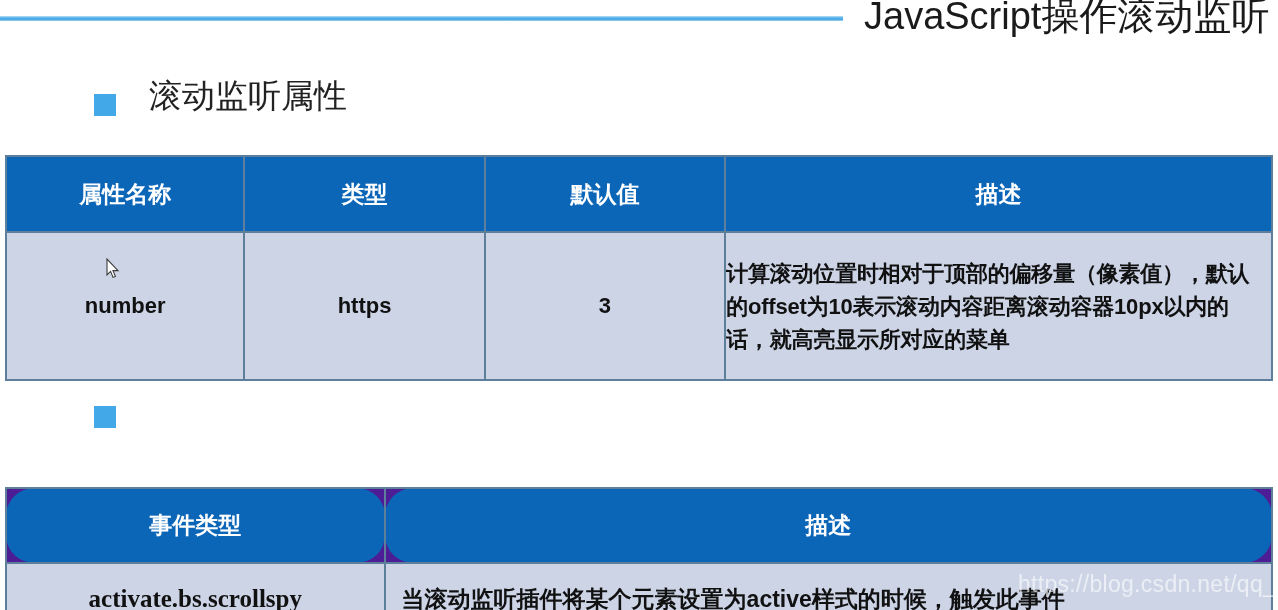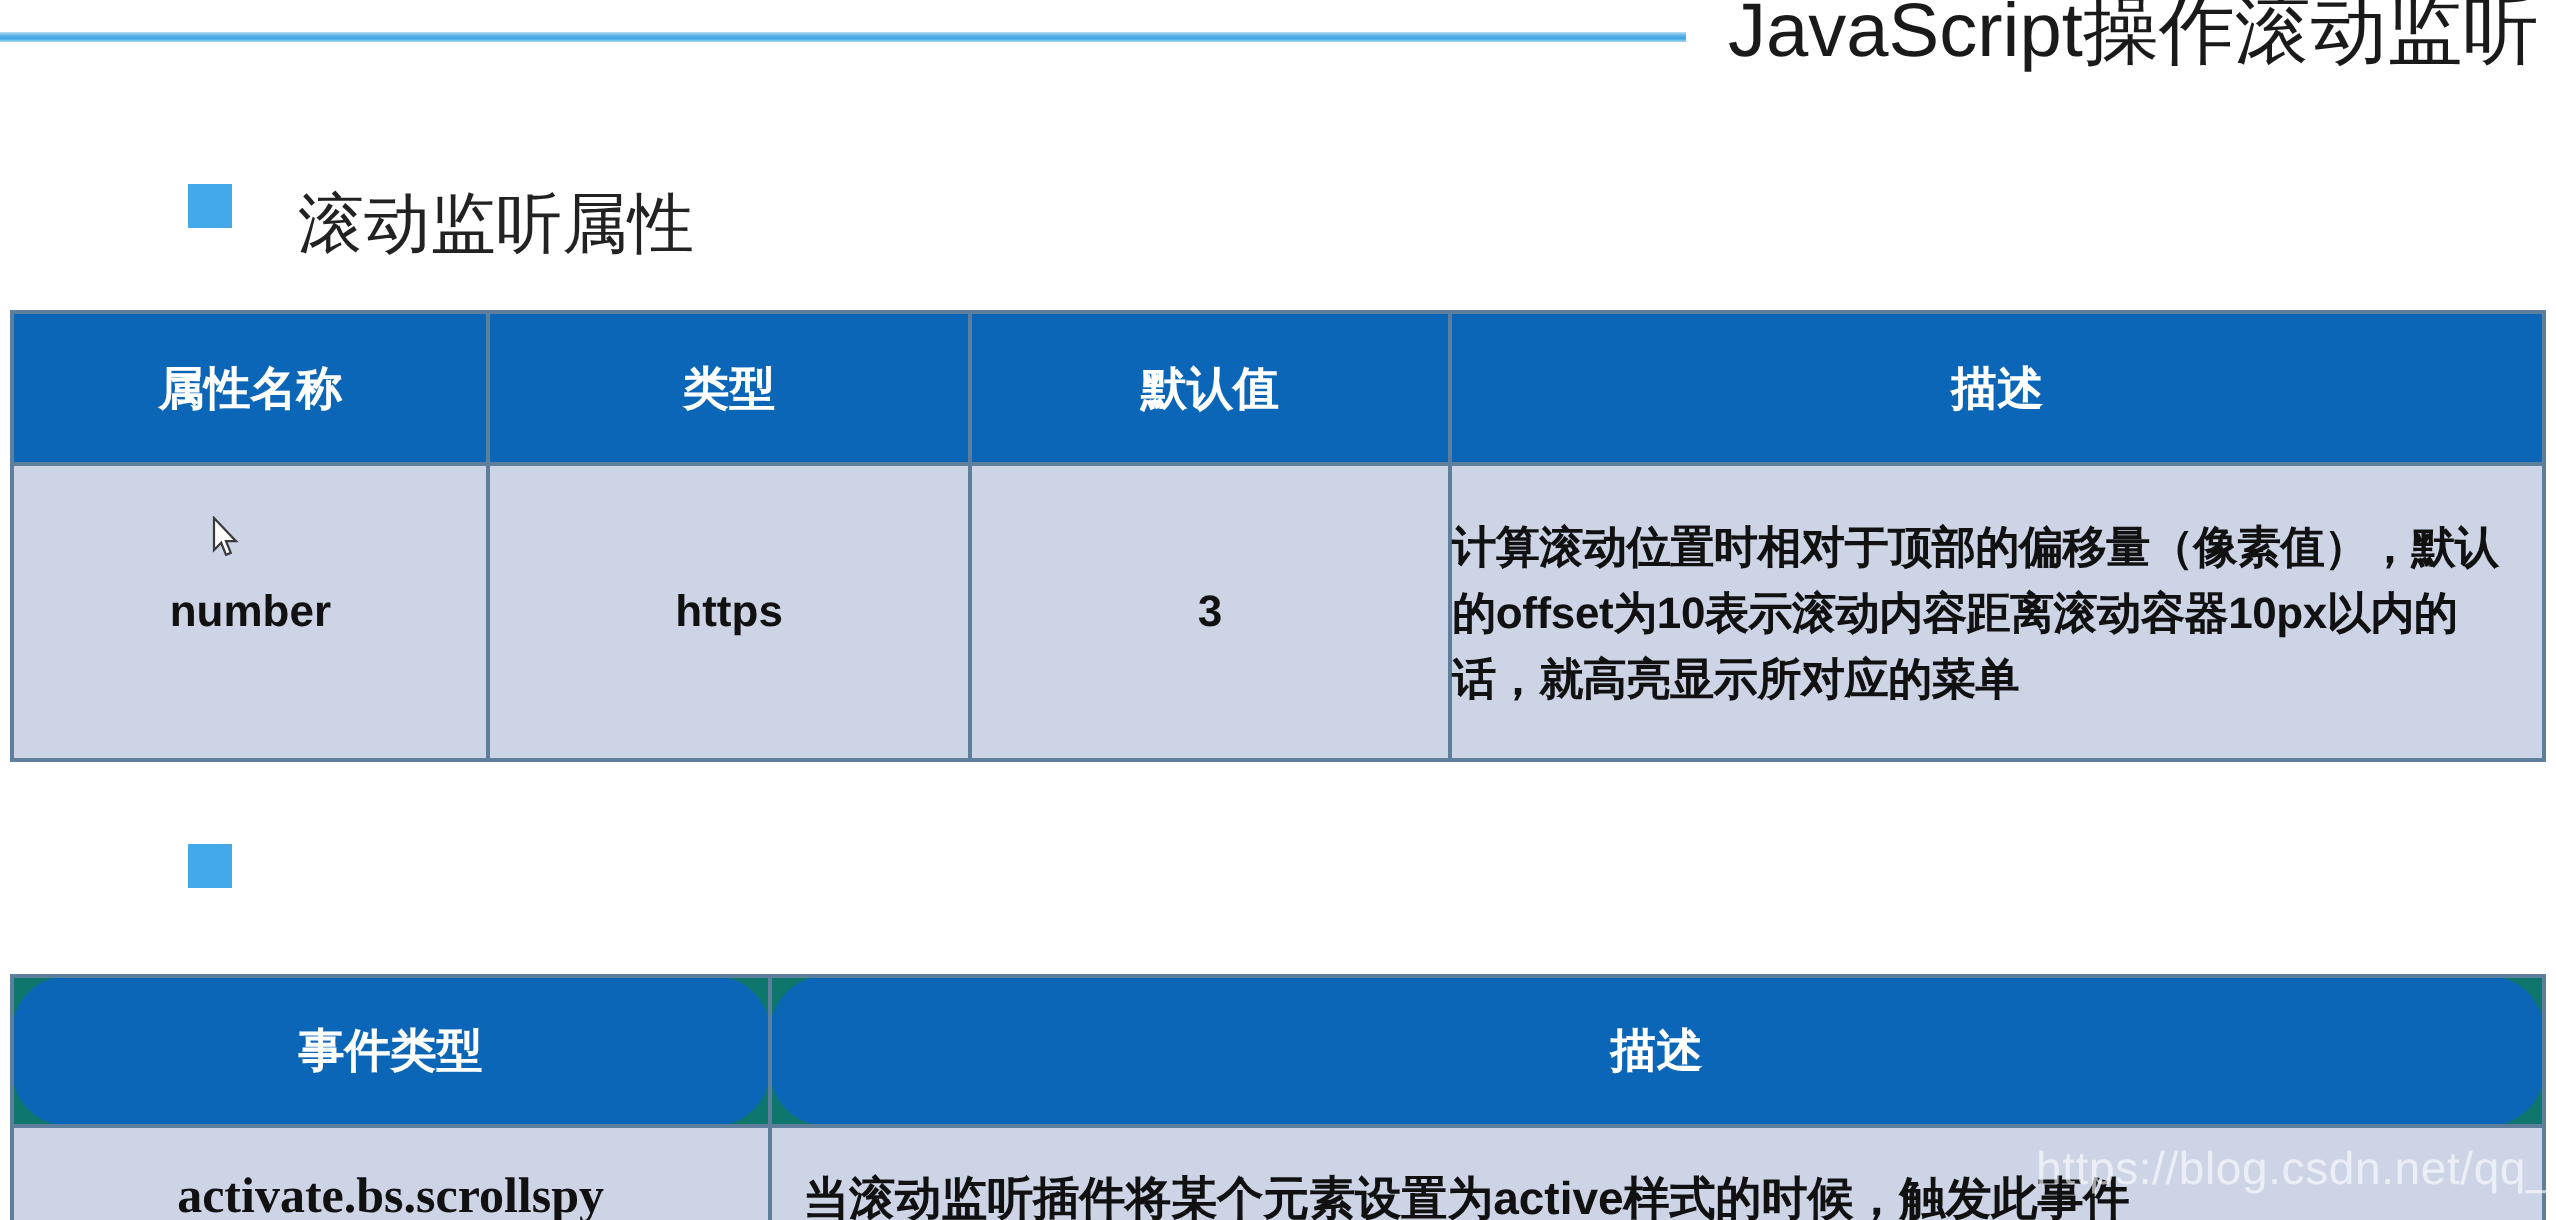--- a/index.html
+++ b/index.html
@@ -41,22 +41,21 @@
     color: #1a1a1a;
     white-space: nowrap;
     letter-spacing: 0px;
     font-weight: 400;
   }
 
   
   .section-head {
     position: absolute;
     display: flex;
-    align-items: flex-start;
-    margin-top: 16px;
+    align-items: flex-end;
   }
   .bullet {
     width: 22px;
     height: 22px;
     background: #42a8e8;
     flex: 0 0 auto;
   }
   .section-label {
     margin-left: 33px;
     font-size: 33px;
@@ -66,21 +65,21 @@
   }
   #sec1 { left: 94px; top: 76px; }
   #sec2 { left: 94px; top: 406px; }
 
   
   .tbl {
     position: absolute;
     border-collapse: collapse;
     table-layout: fixed;
     border: 2px solid #7d94ab;
-    background: #0f766e;
+    background: #4c1d95;
   }
   .tbl th, .tbl td {
     border: 2px solid #5e7f9b;
     padding: 0;
     vertical-align: middle;
   }
   .tbl th {
     background: #0c66b8;
     color: #ffffff;
     font-size: 23px;

